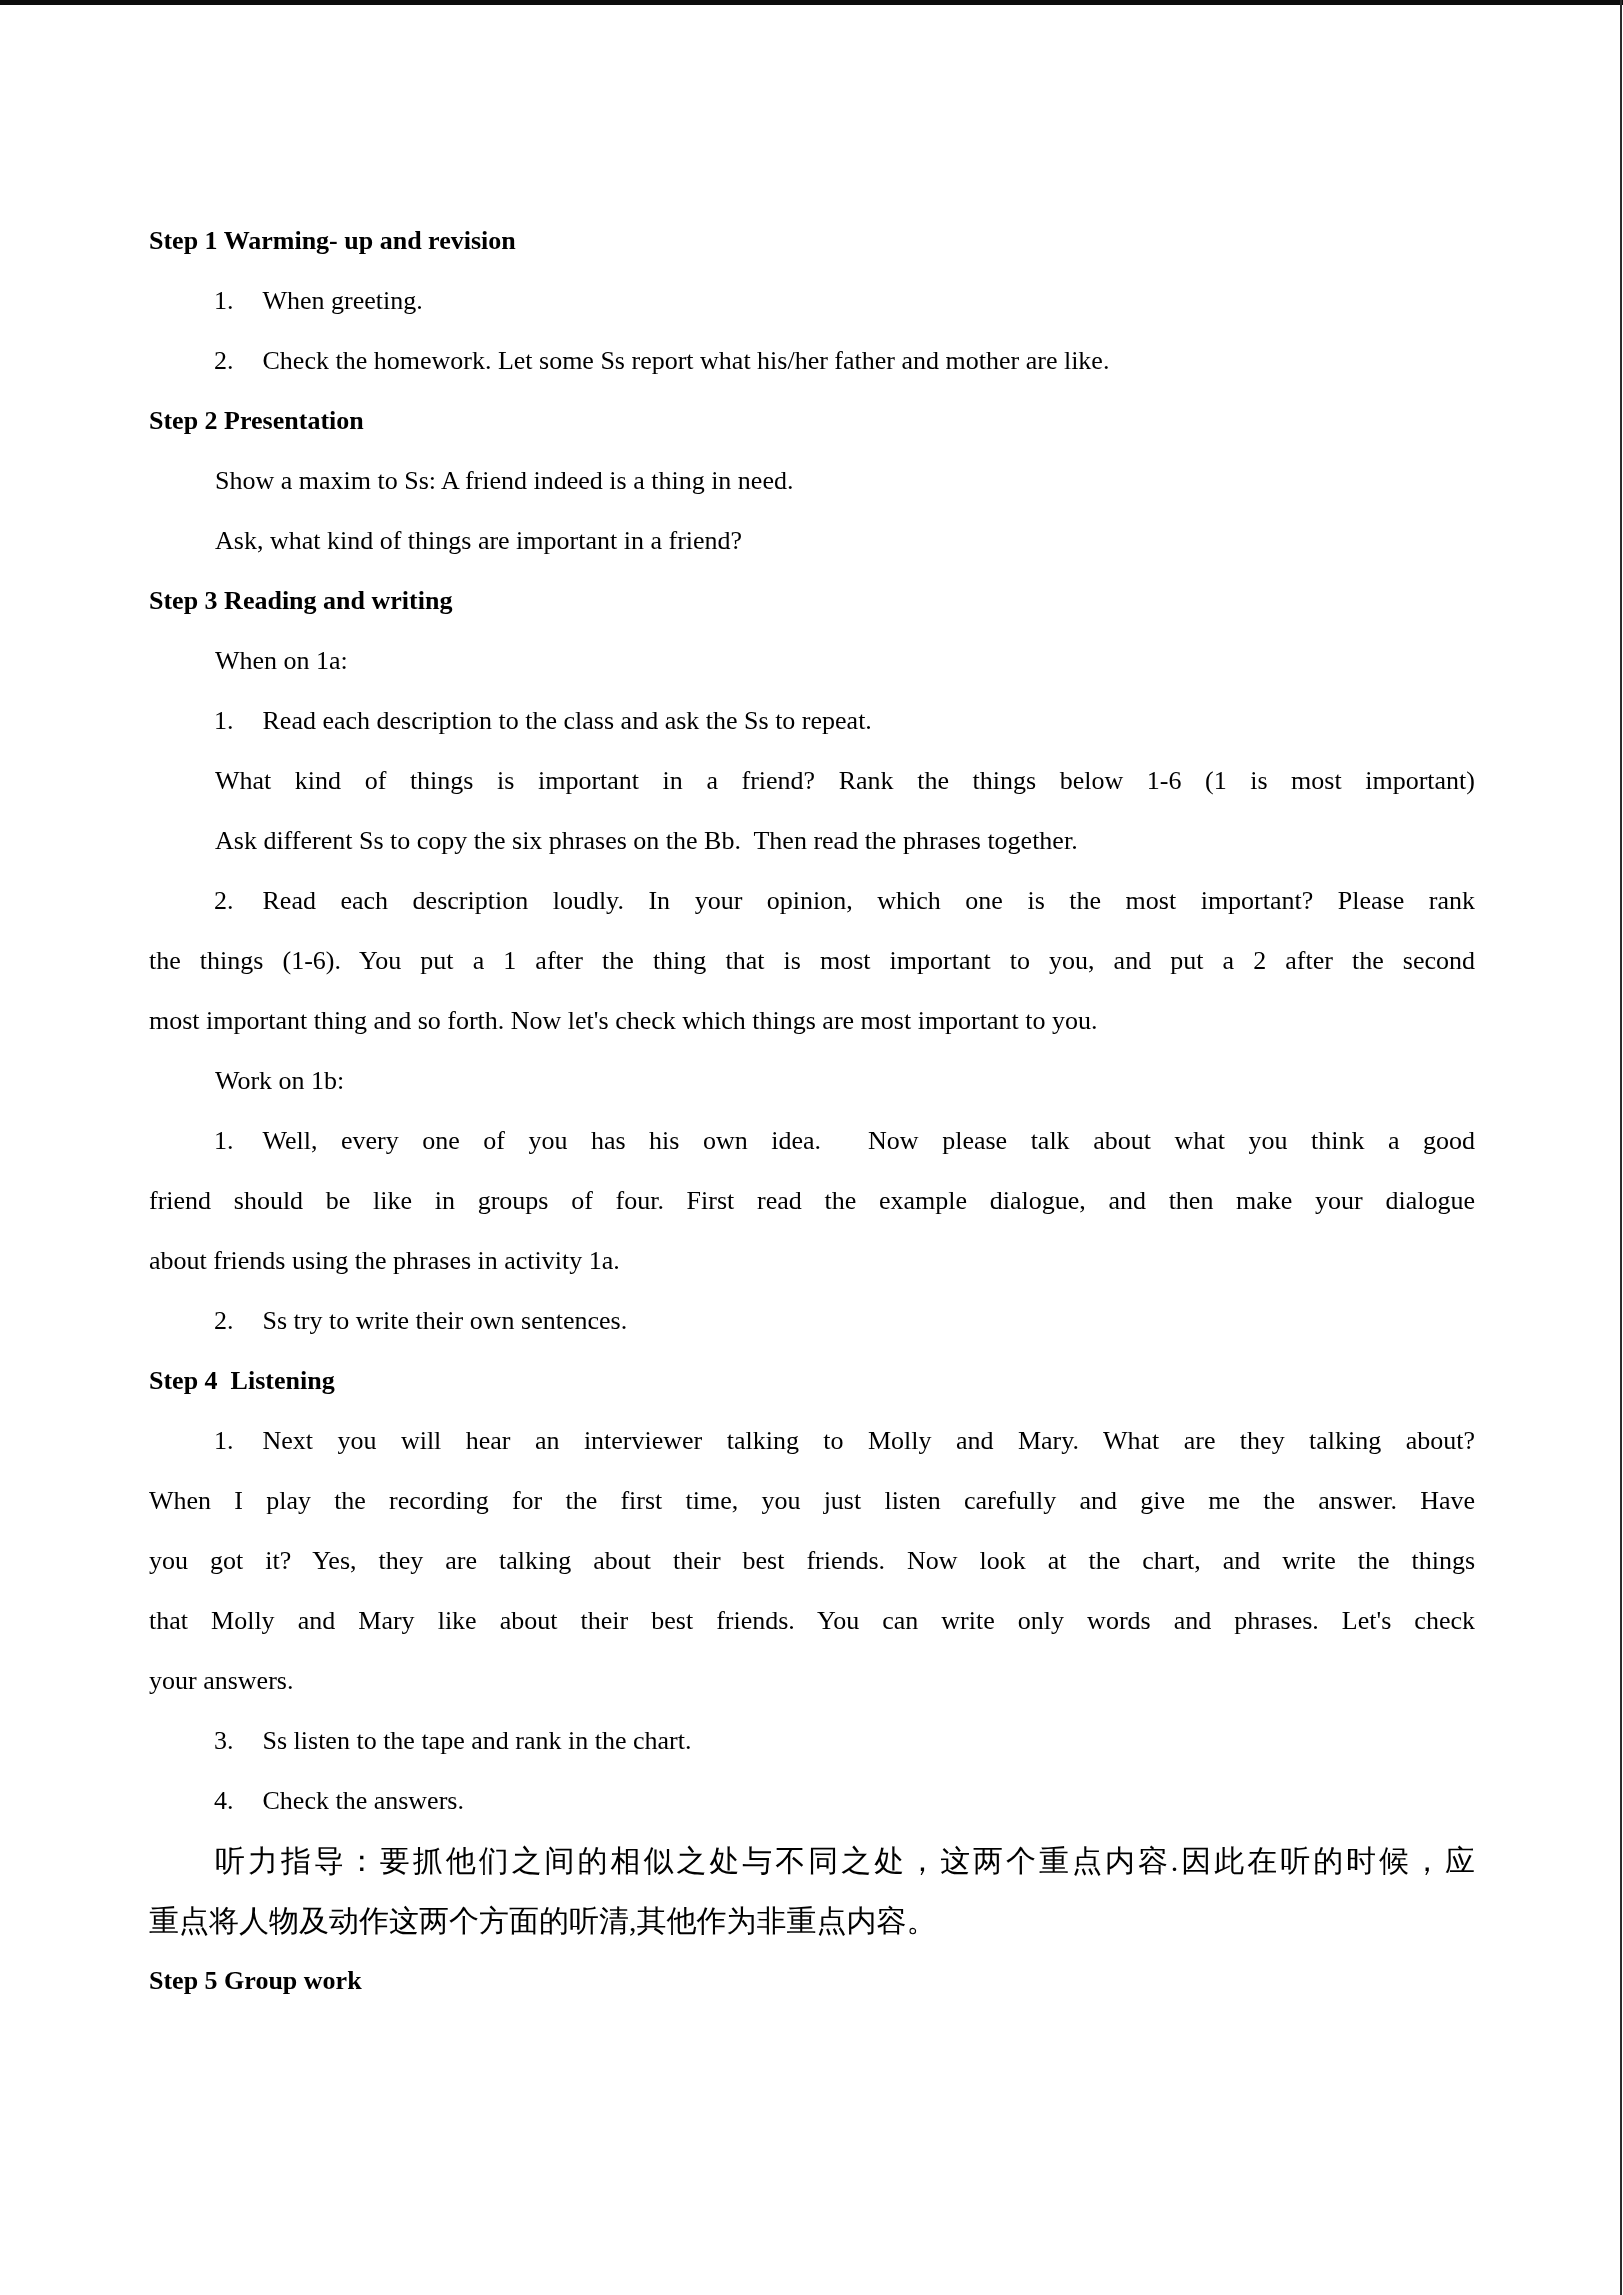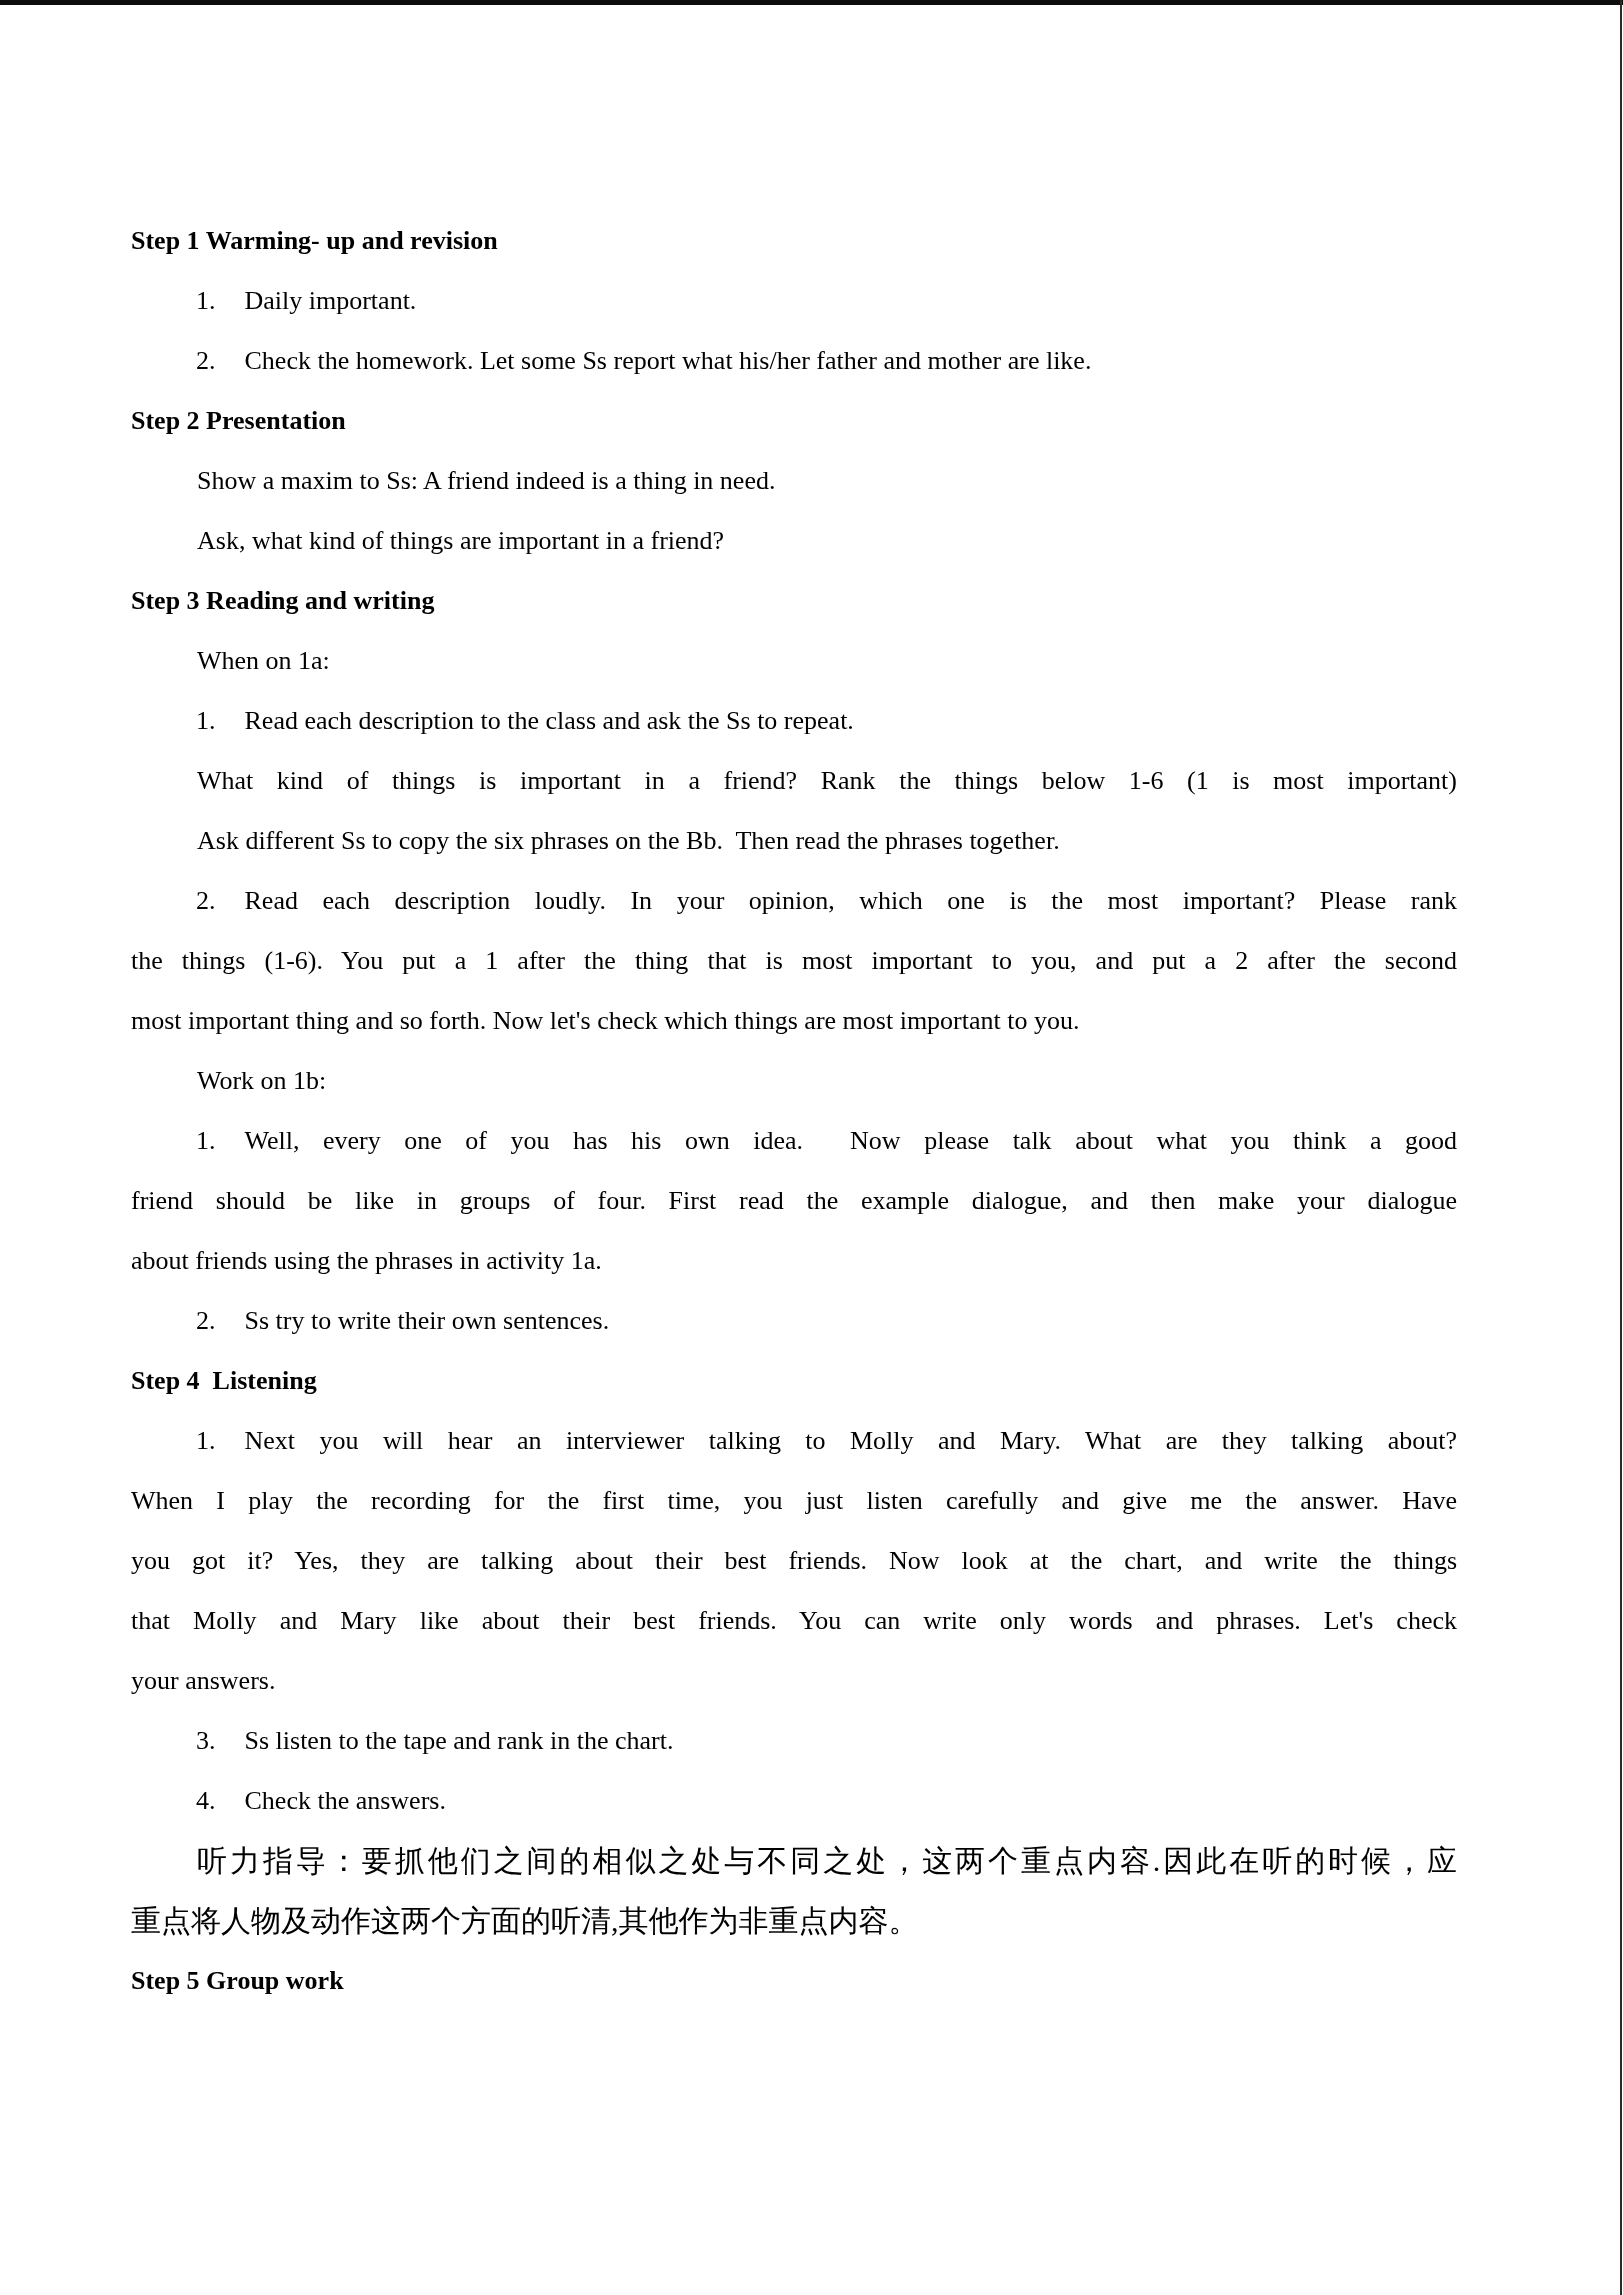--- a/index.html
+++ b/index.html
@@ -26,21 +26,21 @@
   .rightline {
     position: absolute;
     top: 0;
     left: 1620px;
     width: 2px;
     height: 2295px;
     background: #2b2b2b;
   }
   .content {
     position: absolute;
-    left: 131px;
+    left: 149px;
     top: 211px;
     width: 1326px;
   }
   .line {
     height: 60px;
     line-height: 60px;
     font-size: 26px;
     white-space: pre-wrap;
     text-align: left;
   }
@@ -79,21 +79,21 @@
   }
 </style>
 </head>
 <body>
 
 <div class="page">
   <div class="topbar"></div>
   <div class="rightline"></div>
   <div class="content" id="doc-lines">
       <div class="line t-heading"><span>Step 1 Warming- up and revision</span></div>
-      <div class="line t-item"><span class="num">1.</span><span>Daily important.</span></div>
+      <div class="line t-item"><span class="num">1.</span><span>When greeting.</span></div>
       <div class="line t-item"><span class="num">2.</span><span>Check the homework. Let some Ss report what his/her father and mother are like.</span></div>
       <div class="line t-heading"><span>Step 2 Presentation</span></div>
       <div class="line t-body-indent"><span>Show a maxim to Ss: A friend indeed is a thing in need.</span></div>
       <div class="line t-body-indent"><span>Ask, what kind of things are important in a friend?</span></div>
       <div class="line t-heading"><span>Step 3 Reading and writing</span></div>
       <div class="line t-body-indent"><span>When on 1a:</span></div>
       <div class="line t-item"><span class="num">1.</span><span>Read each description to the class and ask the Ss to repeat.</span></div>
       <div class="line t-body-indent justify"><span>What kind of things is important in a friend? Rank the things below 1-6 (1 is most important)</span></div>
       <div class="line t-body-indent"><span>Ask different Ss to copy the six phrases on the Bb.  Then read the phrases together.</span></div>
       <div class="line t-item justify"><span class="num">2.</span><span>Read each description loudly. In your opinion, which one is the most important? Please rank</span></div>

